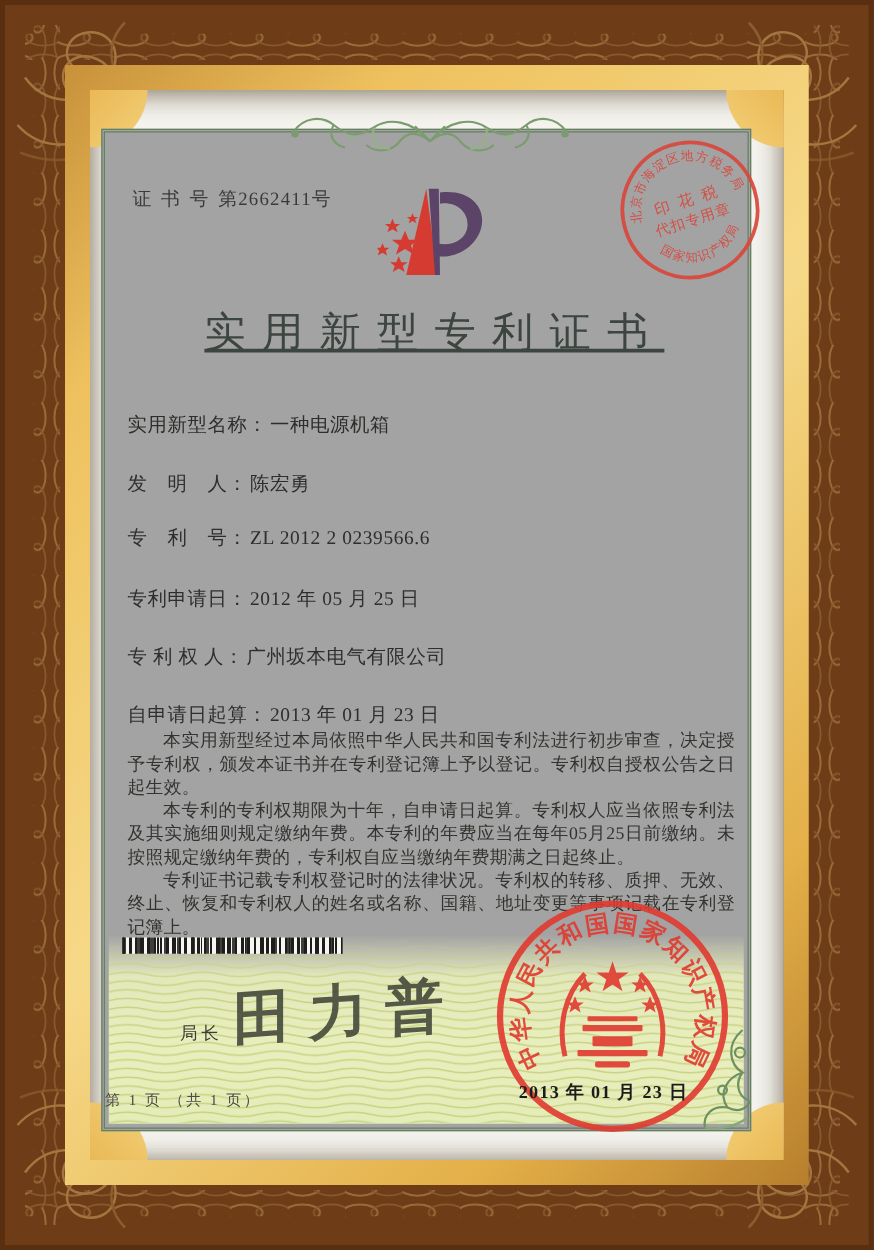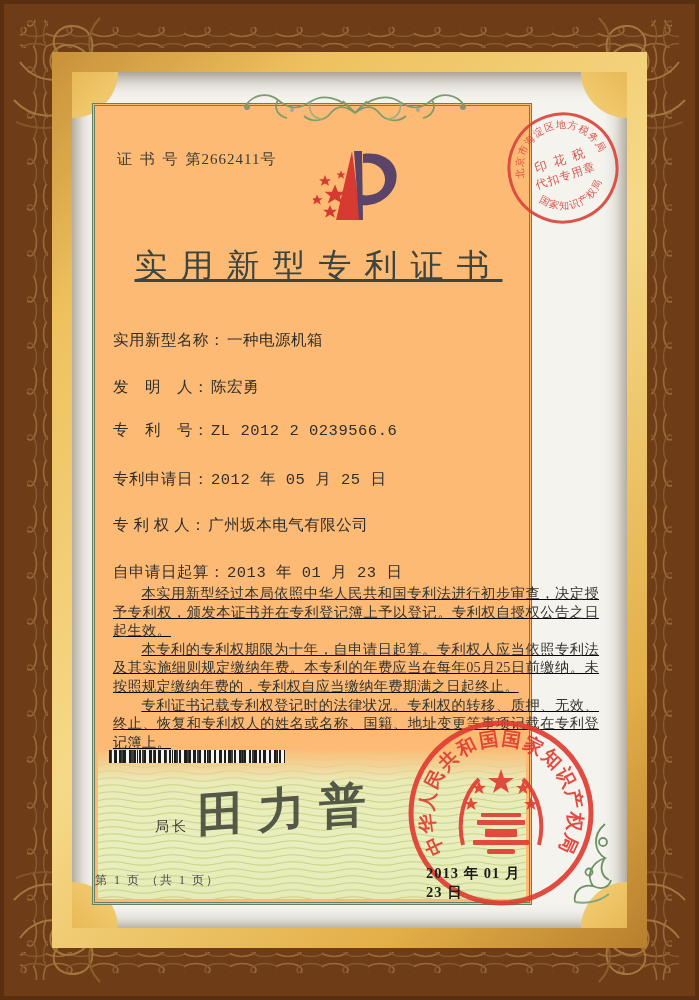--- a/index.html
+++ b/index.html
@@ -11,33 +11,33 @@
   .mat{position:absolute;inset:72px;background:#f4f3ee;
        box-shadow:inset 0 16px 20px -10px rgba(60,40,10,.45),
                   inset 0 -14px 18px -10px rgba(60,40,10,.35),
                   inset 16px 0 20px -12px rgba(60,40,10,.4),
                   inset -16px 0 20px -12px rgba(60,40,10,.4);}
   .bite{position:absolute;width:46px;height:46px;background:linear-gradient(135deg,#e9b955,#f4d07a);}
   .bite.tl{left:0;top:0;border-bottom-right-radius:100%;}
   .bite.tr{right:0;top:0;border-bottom-left-radius:100%;background:linear-gradient(225deg,#e9b955,#f4d07a);}
   .bite.bl{left:0;bottom:0;border-top-right-radius:100%;background:linear-gradient(45deg,#e9b955,#f4d07a);}
   .bite.br{right:0;bottom:0;border-top-left-radius:100%;background:linear-gradient(315deg,#e9b955,#f4d07a);}
-  .cert-page{position:absolute;left:92px;top:103px;width:440px;height:802px;
-             background:#fdba74;border:3px double #64805f;}
+  .cert-page{position:absolute;left:81px;top:103px;width:520px;height:802px;
+             background:#a3a3a3;border:3px double #64805f;}
   .top-flourish{position:absolute;left:145px;top:-20px;width:230px;height:42px;}
   .corner-flourish{position:absolute;left:470px;top:714px;width:48px;height:86px;}
   .cert-number{position:absolute;left:22px;top:44px;font-size:15px;color:#3a3a38;letter-spacing:2px;}
   .cert-number .num{margin-left:6px;letter-spacing:1px;}
   .logo{position:absolute;left:218px;top:42px;}
   .tax-stamp{position:absolute;left:406px;top:0px;opacity:.92;}
   .title{position:absolute;left:0;top:138px;width:100%;text-align:center;
          font-size:33px;color:#3d4540;letter-spacing:13px;text-indent:13px;font-weight:500;text-decoration:underline;}
   .field{position:absolute;left:18px;font-size:15.5px;color:#2e2e2c;letter-spacing:.5px;white-space:nowrap;}
-  .field .val{margin-left:2px;font-family:Liberation Mono, monospace;}
-  .body-block{position:absolute;left:18px;top:478px;width:486px;text-decoration:underline;}
+  .field .val{margin-left:2px;}
+  .body-block{position:absolute;left:18px;top:478px;width:486px;}
   .body-block p{margin:0;font-size:14.2px;line-height:18.6px;color:#33332f;
                 text-align:justify;text-indent:2em;letter-spacing:.3px;}
   .band{position:absolute;left:3px;right:3px;top:642px;bottom:3px;
         background:linear-gradient(180deg,rgba(235,239,198,0),rgba(233,238,190,.92) 22%,#e9eebe 60%,#e4ecb8);}
   .band svg{position:absolute;inset:0;
         -webkit-mask-image:linear-gradient(180deg,transparent,#000 26%);
         mask-image:linear-gradient(180deg,transparent,#000 26%);}
   .barcode{position:absolute;left:14px;top:644px;width:176px;height:13px;background-color:#f6f5ef;
     background-image:repeating-linear-gradient(90deg,#1d1d1d 0 2px,transparent 2px 5px),
       repeating-linear-gradient(90deg,#1d1d1d 0 1px,transparent 1px 7px),

